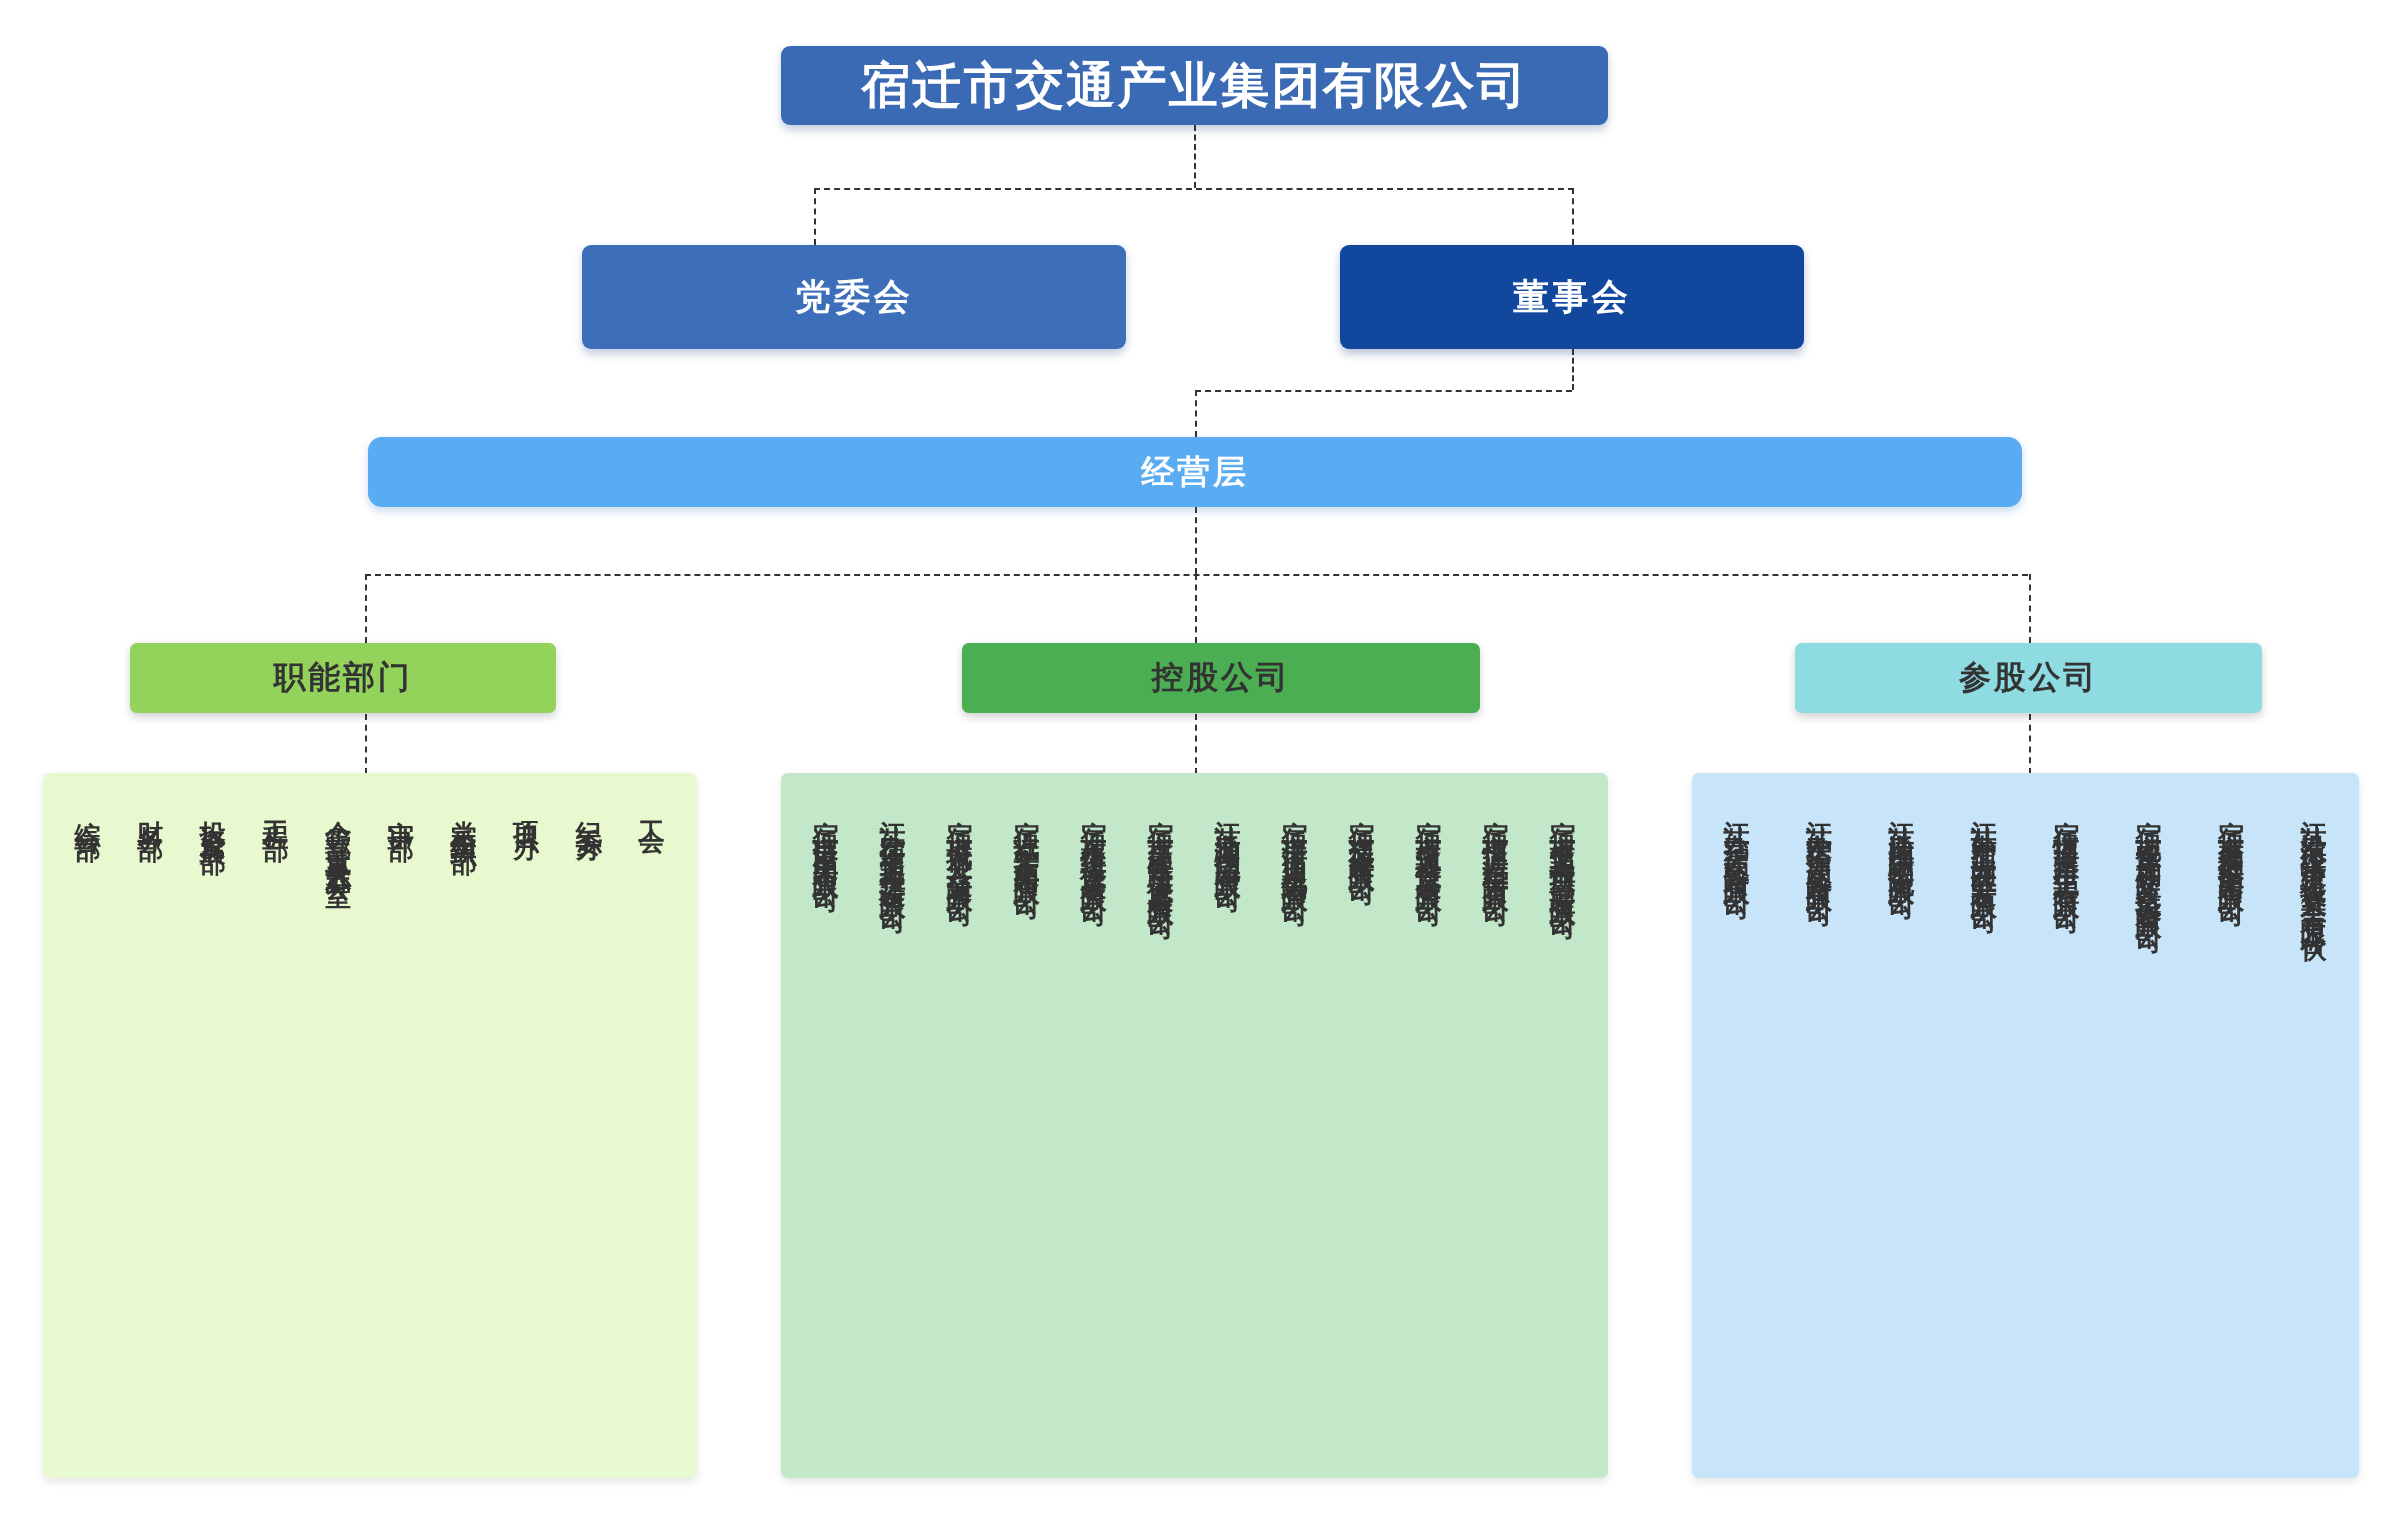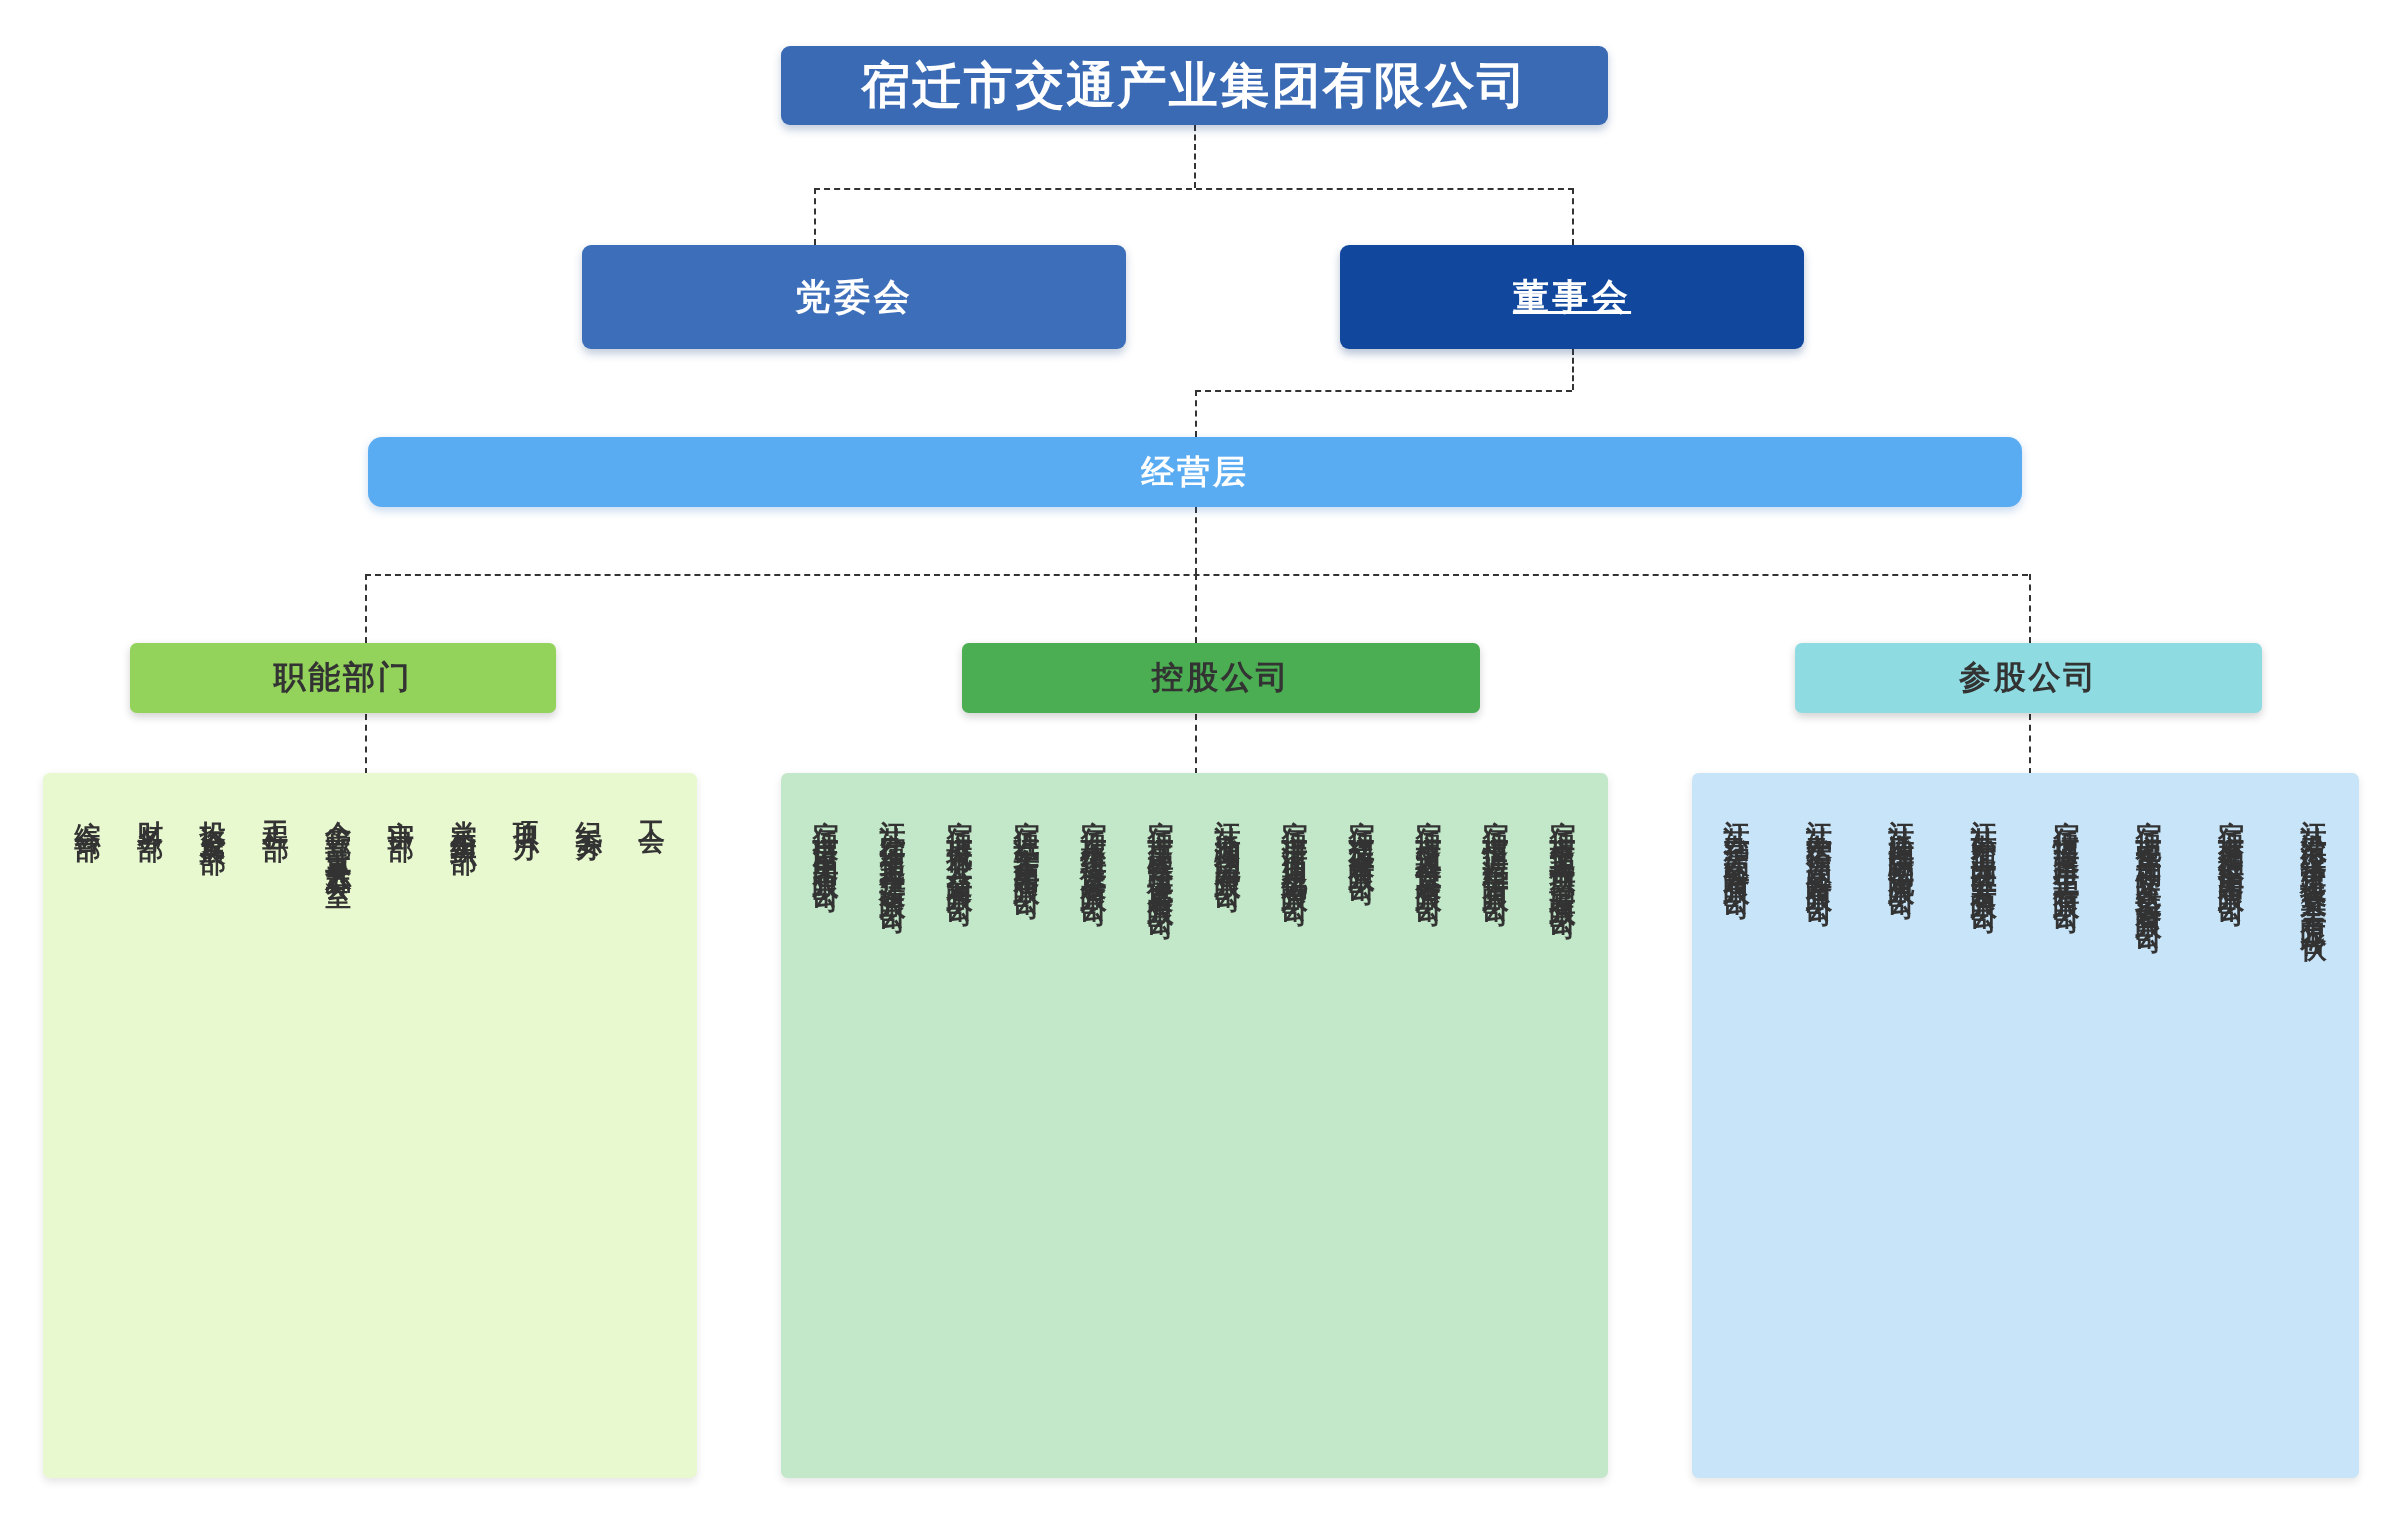--- a/index.html
+++ b/index.html
@@ -29,21 +29,20 @@
     font-size:36px;border-radius:9px;
     box-shadow:0 4.5px 9px rgba(20,60,120,.25);
     letter-spacing:3.4px;
   }
   .board-box{
     left:1340px;top:245px;width:464px;height:104px;
     background:var(--board);color:#ffffff;
     font-size:36px;border-radius:9px;
     box-shadow:0 4.5px 9px rgba(20,60,120,.3);
     letter-spacing:3.4px;
-    text-decoration:underline;
   }
   .mgmt-box{
     left:368px;top:437px;width:1654px;height:70px;
     background:var(--management);color:#ffffff;
     font-size:33px;border-radius:14px;
     box-shadow:0 3.4px 8px rgba(40,110,190,.25);
     letter-spacing:2.8px;
   }
   .group-header{
     top:643px;height:70px;

